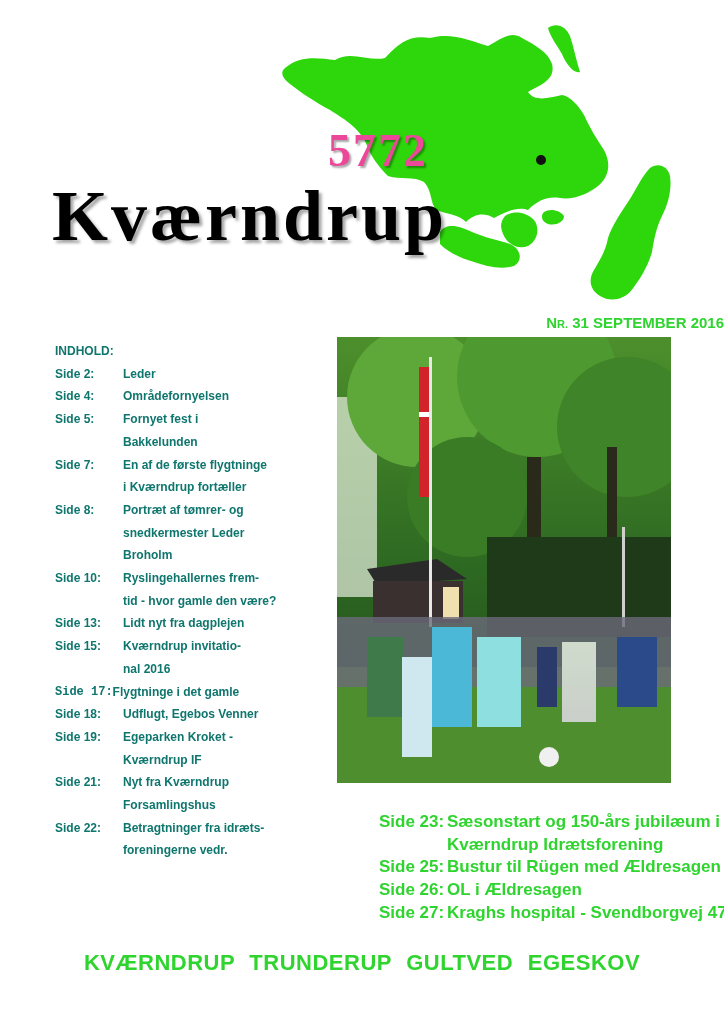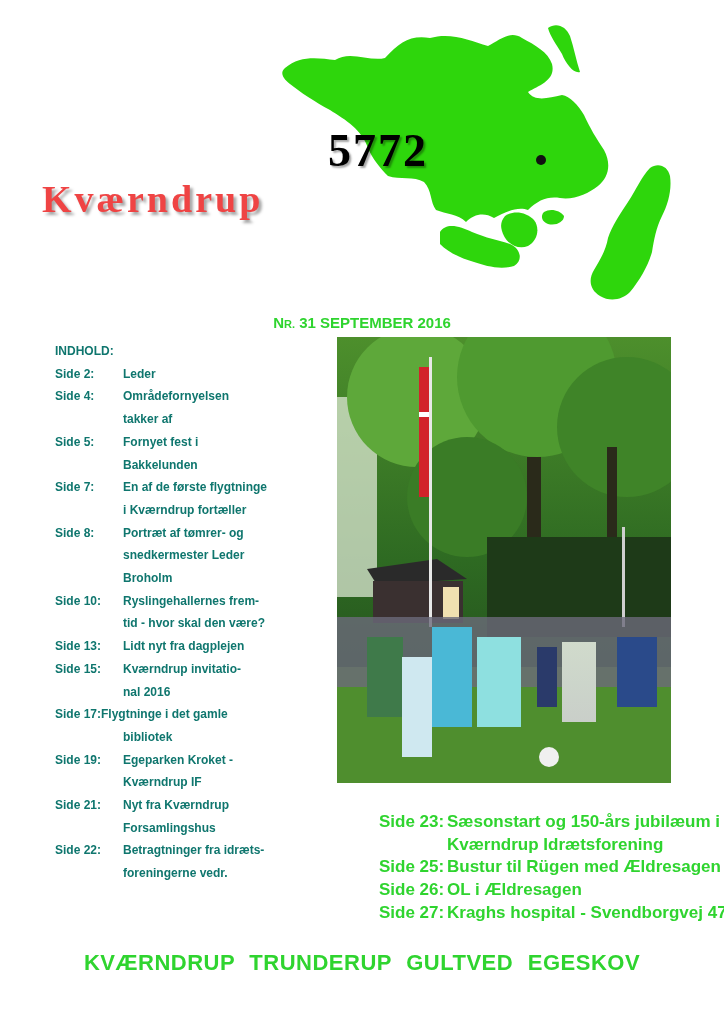--- a/index.html
+++ b/index.html
@@ -1,26 +1,26 @@
 <!DOCTYPE html>
 <html><head>
 <meta charset="utf-8">
 <style>
   html, body { margin:0; padding:0; background:#ffffff; }
   body { width:724px; height:1024px; position:relative; overflow:hidden; font-family:"Liberation Sans", sans-serif; }
   .map { position:absolute; left:0; top:0; width:724px; height:310px; }
-  .title-num { position:absolute; left:328px; top:128px; font-family:"Liberation Serif", serif; font-weight:bold; font-size:46px; color:#000000; letter-spacing:2px; text-shadow:2px 2px 2px rgba(0,0,0,0.35); line-height:1; }
-  .title-name { position:absolute; left:42px; top:180px; font-family:"Liberation Serif", serif; font-weight:bold; font-size:38px; color:#ef4444; letter-spacing:3px; text-shadow:3px 3px 3px rgba(0,0,0,0.35); line-height:1; }
-  .issue { position:absolute; left:0; width:724px; top:314px; text-align:center; color:#2fd42f; font-weight:bold; font-size:15px; }
+  .title-num { position:absolute; left:328px; top:128px; font-family:"Liberation Serif", serif; font-weight:bold; font-size:46px; color:#ec4899; letter-spacing:2px; text-shadow:2px 2px 2px rgba(0,0,0,0.35); line-height:1; }
+  .title-name { position:absolute; left:52px; top:180px; font-family:"Liberation Serif", serif; font-weight:bold; font-size:72px; color:#000000; letter-spacing:3px; text-shadow:3px 3px 3px rgba(0,0,0,0.35); line-height:1; }
+  .issue { position:absolute; left:0; width:724px; top:314px; text-align:right; color:#2fd42f; font-weight:bold; font-size:15px; }
   .issue .sc { font-size:11px; }
   .toc { position:absolute; left:55px; top:340px; width:270px; color:#0f766e; font-weight:bold; font-size:12px; line-height:22.7px; }
   .toc-right { position:absolute; left:331px; top:811px; width:350px; color:#2fd42f; font-weight:bold; font-size:17px; line-height:22.7px;margin-left:48px; }
   .row { display:flex; }
   .row .pg { width:68px; flex:none; white-space:nowrap; }
-  .row .pg.tight { width:auto; }
+  .row .pg.tight { width:auto;font-family:Liberation Mono, monospace; }
   .row .ttl { flex:1; }
   .toc-head { margin-bottom:0; }
   .photo { position:absolute; left:337px; top:337px; width:334px; height:446px; overflow:hidden; background:#3a7a2a; }
   .footer { position:absolute; left:0; width:724px; top:950px; text-align:center; color:#2fd42f; font-weight:bold; font-size:22px; word-spacing:8px; letter-spacing:0.5px; }
 </style>
 </head>
 <body>
 
 <svg class="map" viewBox="0 0 724 310">
   <g fill="#2ed60c">
@@ -51,24 +51,20 @@
   <div id="toc-left">
       <div class="row">
         <span class="pg">Side 2:</span>
         <span class="ttl">Leder</span>
       </div>
       <div class="row">
         <span class="pg">Side 4:</span>
         <span class="ttl">Områdefornyelsen</span>
       </div>
       <div class="row">
-        <span class="pg"></span>
-        <span class="ttl">takker af</span>
-      </div>
-      <div class="row">
         <span class="pg">Side 5:</span>
         <span class="ttl">Fornyet fest i</span>
       </div>
       <div class="row">
         <span class="pg"></span>
         <span class="ttl">Bakkelunden</span>
       </div>
       <div class="row">
         <span class="pg">Side 7:</span>
         <span class="ttl">En af de første flygtninge</span>
@@ -88,41 +84,41 @@
       <div class="row">
         <span class="pg"></span>
         <span class="ttl">Broholm</span>
       </div>
       <div class="row">
         <span class="pg">Side 10:</span>
         <span class="ttl">Ryslingehallernes frem-</span>
       </div>
       <div class="row">
         <span class="pg"></span>
-        <span class="ttl">tid - hvor skal den være?</span>
+        <span class="ttl">tid - hvor gamle den være?</span>
       </div>
       <div class="row">
         <span class="pg">Side 13:</span>
         <span class="ttl">Lidt nyt fra dagplejen</span>
       </div>
       <div class="row">
         <span class="pg">Side 15:</span>
         <span class="ttl">Kværndrup invitatio-</span>
       </div>
       <div class="row">
         <span class="pg"></span>
         <span class="ttl">nal 2016</span>
       </div>
       <div class="row">
         <span class="pg tight">Side 17:</span>
         <span class="ttl">Flygtninge i det gamle</span>
       </div>
       <div class="row">
-        <span class="pg"></span>
-        <span class="ttl">bibliotek</span>
+        <span class="pg">Side 18:</span>
+        <span class="ttl">Udflugt, Egebos Venner</span>
       </div>
       <div class="row">
         <span class="pg">Side 19:</span>
         <span class="ttl">Egeparken Kroket -</span>
       </div>
       <div class="row">
         <span class="pg"></span>
         <span class="ttl">Kværndrup IF</span>
       </div>
       <div class="row">

